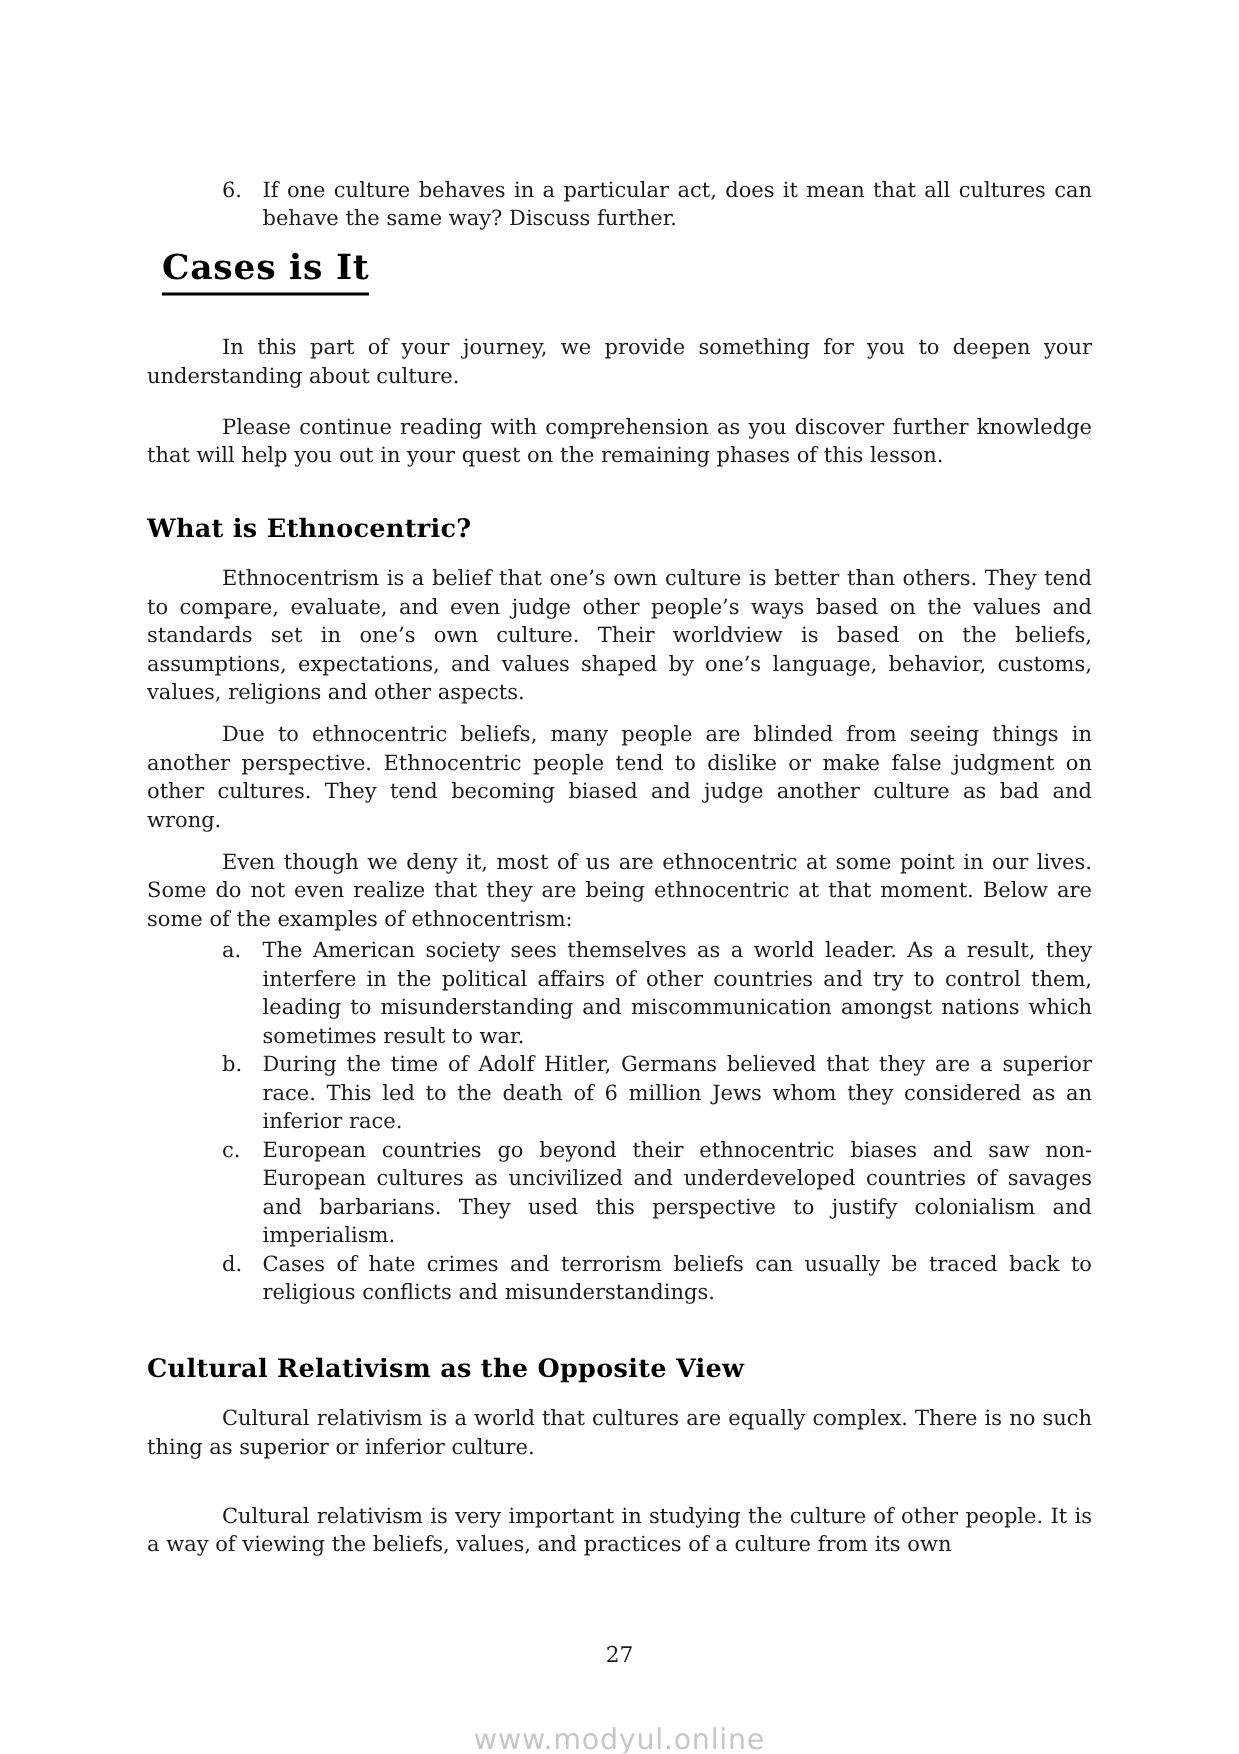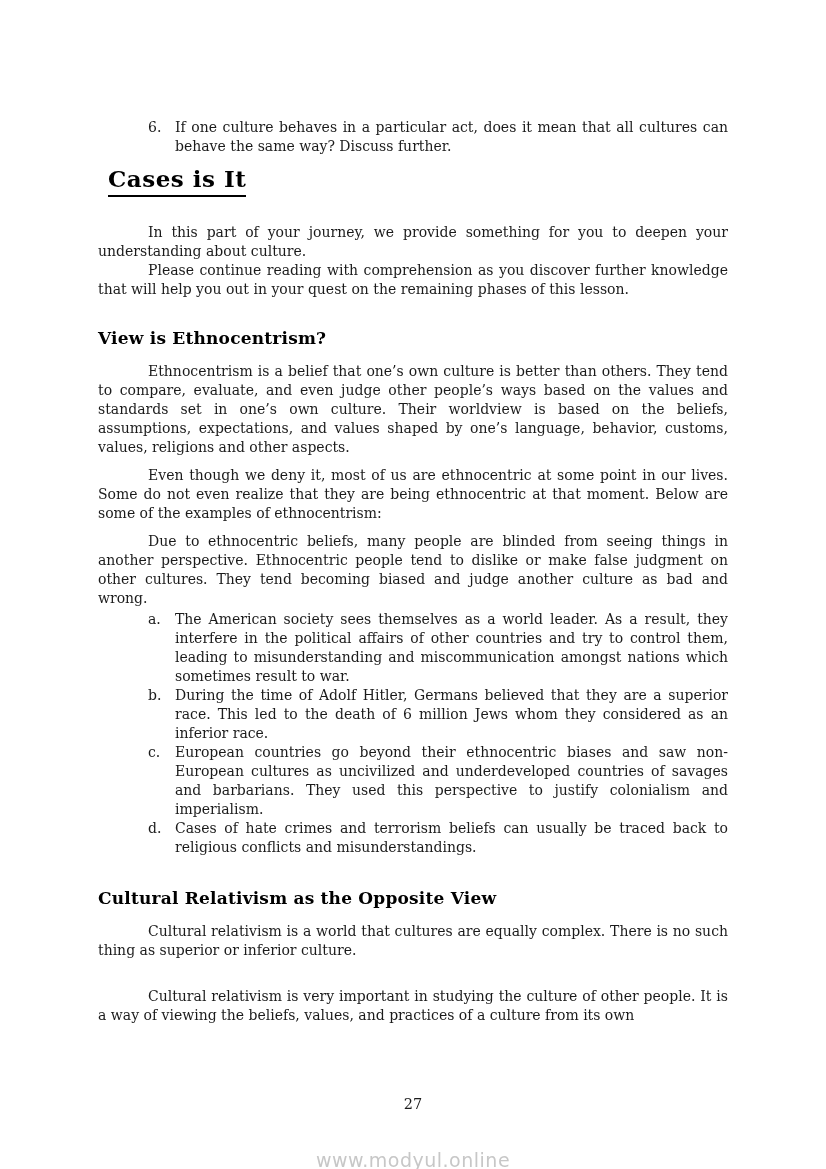--- a/index.html
+++ b/index.html
@@ -56,21 +56,21 @@
     letter-spacing: 0.2px;
   }
   .h2.ethno { margin-top: 28px; }
   .h2.relativism { margin-top: 30px; }
   
   .para {
     text-align: justify;
     text-indent: 50px;
   }
   .p-in-1 { margin-top: 26px; }
-  .p-in-2 { }
+  .p-in-2 { margin-top: 15px; }
   .p-eth-1 { margin-top: 13px; }
   .p-eth-2 { margin-top: 9px; }
   .p-eth-3 { margin-top: 9px; }
   .examples { margin-top: 2px; }
   .p-rel-1 { margin-top: 13px; }
   .p-rel-2 { margin-top: 27px; }
   
   .page-number {
     position: absolute;
     top: 1096px;
@@ -103,25 +103,25 @@
       <span class="item-text">If one culture behaves in a particular act, does it mean that all cultures can behave the same way? Discuss further.</span>
     </div>
 
     <div class="h1-wrap">
       <span class="h1">Cases is It</span>
     </div>
 
     <p class="para p-in-1">In this part of your journey, we provide something for you to deepen your understanding about culture.</p>
     <p class="para p-in-2">Please continue reading with comprehension as you discover further knowledge that will help you out in your quest on the remaining phases of this lesson.</p>
 
-    <div class="h2 ethno">View is Ethnocentrism?</div>
+    <div class="h2 ethno">What is Ethnocentric?</div>
 
     <p class="para p-eth-1">Ethnocentrism is a belief that one’s own culture is better than others. They tend to compare, evaluate, and even judge other people’s ways based on the values and standards set in one’s own culture. Their worldview is based on the beliefs, assumptions, expectations, and values shaped by one’s language, behavior, customs, values, religions and other aspects.</p>
+    <p class="para p-eth-2">Due to ethnocentric beliefs, many people are blinded from seeing things in another perspective. Ethnocentric people tend to dislike or make false judgment on other cultures. They tend becoming biased and judge another culture as bad and wrong.</p>
     <p class="para p-eth-3">Even though we deny it, most of us are ethnocentric at some point in our lives. Some do not even realize that they are being ethnocentric at that moment. Below are some of the examples of ethnocentrism:</p>
-    <p class="para p-eth-2">Due to ethnocentric beliefs, many people are blinded from seeing things in another perspective. Ethnocentric people tend to dislike or make false judgment on other cultures. They tend becoming biased and judge another culture as bad and wrong.</p>
 
     <div class="examples">
       <div class="list-item">
         <span class="marker">a.</span>
         <span class="item-text">The American society sees themselves as a world leader. As a result, they interfere in the political affairs of other countries and try to control them, leading to misunderstanding and miscommunication amongst nations which sometimes result to war.</span>
       </div>
       <div class="list-item">
         <span class="marker">b.</span>
         <span class="item-text">During the time of Adolf Hitler, Germans believed that they are a superior race. This led to the death of 6 million Jews whom they considered as an inferior race.</span>
       </div>

